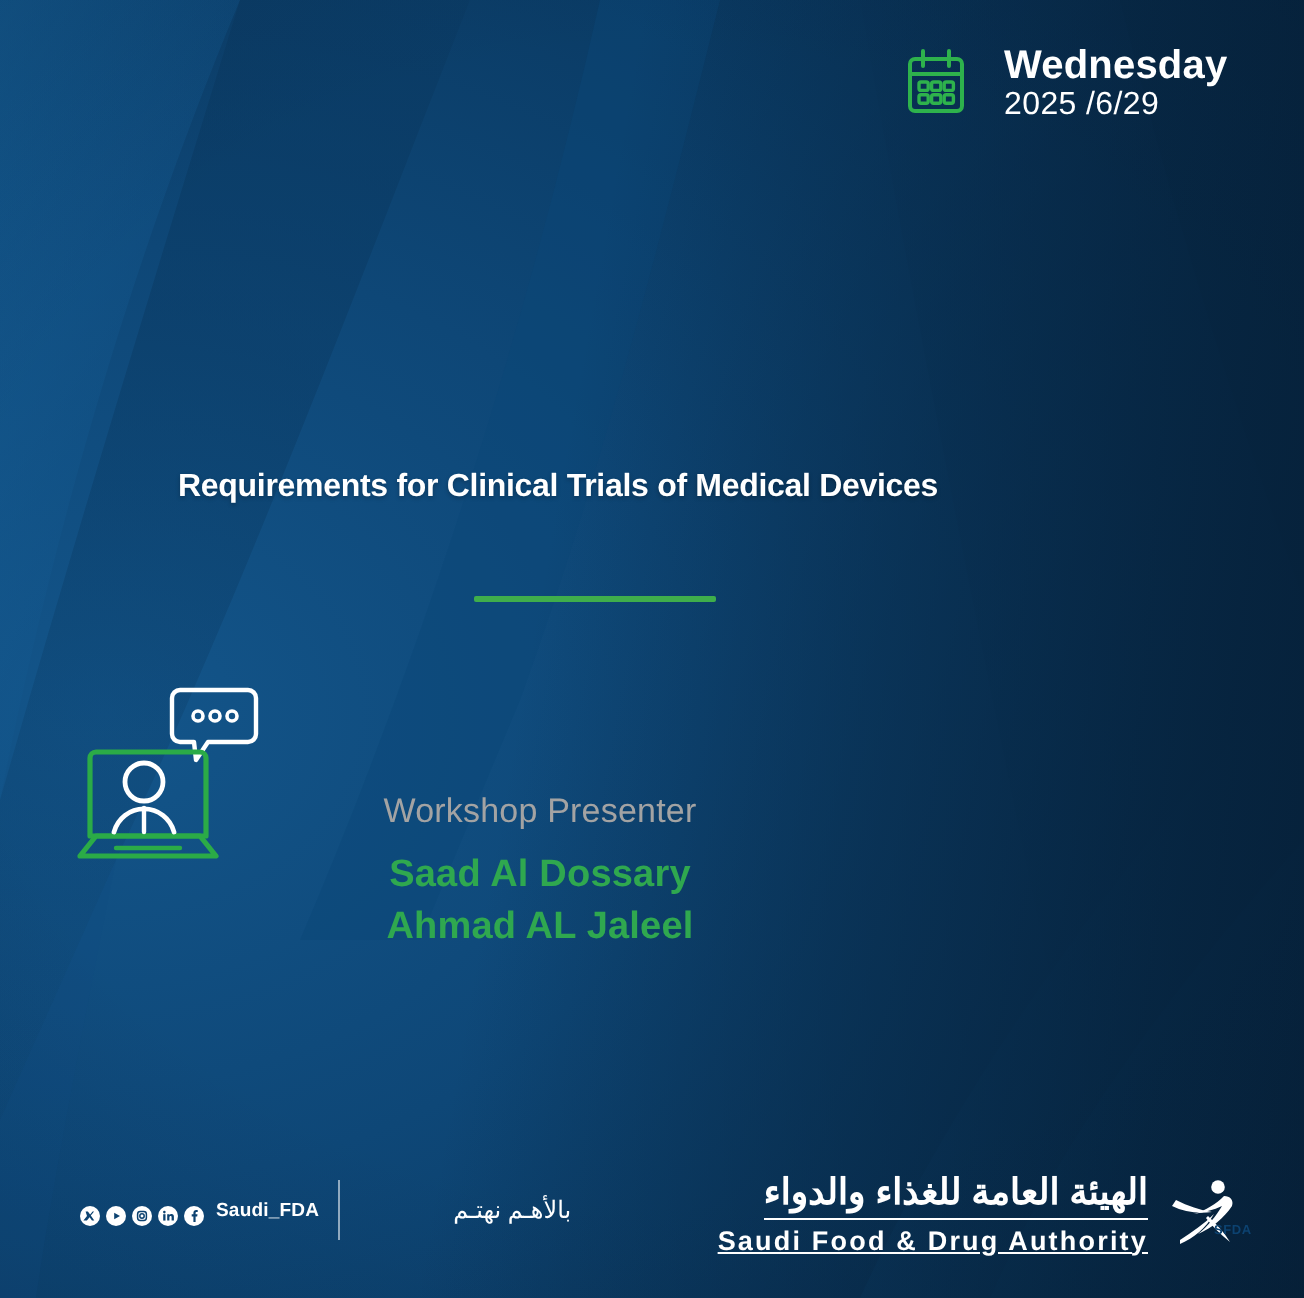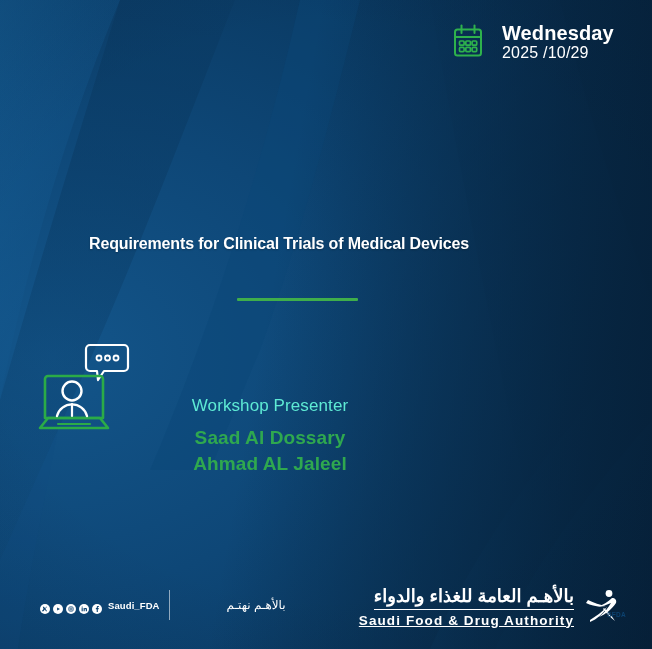--- a/index.html
+++ b/index.html
@@ -51,21 +51,21 @@
   .title-rule{
     position:absolute;left:237px;top:298px;
     width:121px;height:3px;background:#3fae4b;border-radius:1px;
   }
 
   
   .laptop-icon{position:absolute;left:38px;top:340px;width:96px;height:104px;}
   .presenter{
     position:absolute;left:160px;top:396px;width:220px;text-align:center;
   }
-  .presenter-label{color:#5eead4;font-size:17px;font-weight:400;letter-spacing:.1px;}
+  .presenter-label{color:#a3a3a3;font-size:17px;font-weight:400;letter-spacing:.1px;}
   .presenter-name{
     color:#2fa84f;font-size:19px;font-weight:700;letter-spacing:.1px;
     line-height:1.35;
   }
   .presenter-names{margin-top:9px;}
 
   
   .footer-left{position:absolute;left:40px;top:590px;display:flex;align-items:center;gap:9px;}
   .fl-stack{display:flex;flex-direction:row;gap:2px;}
   .social-row{display:flex;align-items:center;gap:3px;}
@@ -138,21 +138,21 @@
           <rect x="8.5" y="17" width="4.6" height="4.2" rx="1" stroke-width="1.7"></rect>
           <rect x="14.8" y="17" width="4.6" height="4.2" rx="1" stroke-width="1.7"></rect>
           <rect x="21.1" y="17" width="4.6" height="4.2" rx="1" stroke-width="1.7"></rect>
           <rect x="8.5" y="23.4" width="4.6" height="4.2" rx="1" stroke-width="1.7"></rect>
           <rect x="14.8" y="23.4" width="4.6" height="4.2" rx="1" stroke-width="1.7"></rect>
           <rect x="21.1" y="23.4" width="4.6" height="4.2" rx="1" stroke-width="1.7"></rect>
         </svg>
       </span>
       <span class="dt-text">
         <span class="dt-day">Wednesday</span>
-        <span class="dt-date">2025 /10/29</span>
+        <span class="dt-date">2025 /6/29</span>
       </span>
     </div>
 
   </div>
 
   <div class="title">Requirements for Clinical Trials of Medical Devices</div>
   <div class="title-rule"></div>
 
   <span class="laptop-icon">
     <svg width="96" height="104" viewBox="0 0 96 104" fill="none" stroke-linecap="round" stroke-linejoin="round">
@@ -219,21 +219,21 @@
         </span>
         <span class="social-handle">Saudi_FDA</span>
       </div>
     </div>
     <div class="fl-divider"></div>
     <div class="tagline">بالأهـم نهتـم</div>
   </div>
 
   <div class="footer-right">
     <div class="sfda-words">
-      <span class="sfda-ar">بالأهـم العامة للغذاء والدواء</span>
+      <span class="sfda-ar">الهيئة العامة للغذاء والدواء</span>
       <span class="sfda-en">Saudi Food &amp; Drug Authority</span>
     </div>
     <span class="sfda-mark">
       <svg width="46" height="46" viewBox="0 0 46 46" fill="none">
         <circle cx="27" cy="9.5" r="3.4" fill="#ffffff"></circle>
         <path d="M30,14 C26,18 21,21 15,23 C20,22 25,21 29,19 C26,24 22,29 17,33 C24,30 30,25 34,19 C35,16 33,14 30,14 Z" fill="#ffffff"></path>
         <path d="M6,16 C12,19 18,21 24,22 C17,23 10,22 4,19 Z" fill="#ffffff"></path>
         <path d="M8,36 C14,32 20,28 25,23 C21,30 15,35 8,38 Z" fill="#ffffff"></path>
         <path d="M22,24 C26,28 30,32 33,37 C28,33 24,29 21,25 Z" fill="#ffffff"></path>
         <text x="25" y="33" font-family="'Liberation Sans', sans-serif" font-size="6.5" font-weight="700" fill="#0c4270" letter-spacing=".3">SFDA</text>

